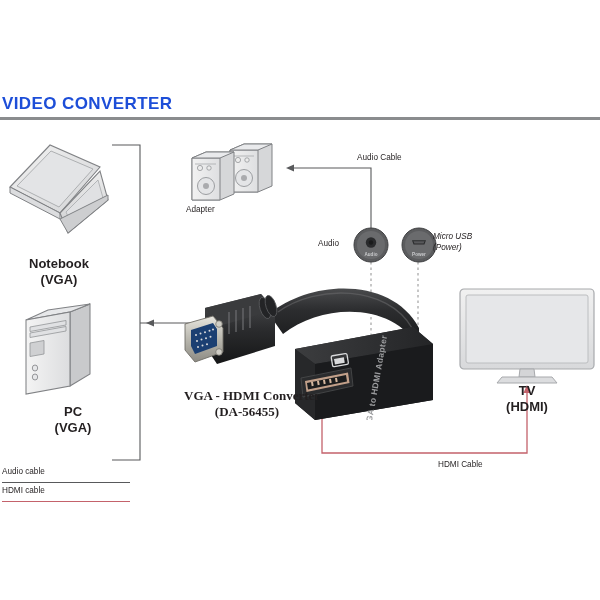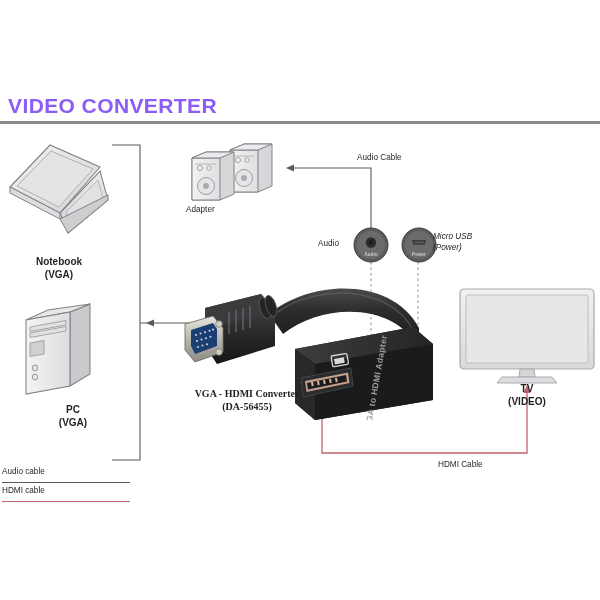--- a/index.html
+++ b/index.html
@@ -6,30 +6,30 @@
   body{
     width:600px;height:600px;position:relative;overflow:hidden;
     font-family:"Liberation Sans", sans-serif;
     color:#231f20;
   }
   #stage{position:absolute;left:0;top:0;width:600px;height:600px;}
 
   
   #title-block{position:absolute;left:0;top:95px;width:600px;}
   #page-title{
-    font-size:21px;font-weight:bold;letter-spacing:.4px;
-    color:#8b5cf6;padding-left:8px;line-height:1;
+    font-size:17px;font-weight:bold;letter-spacing:.4px;
+    color:#1d4ed8;padding-left:2px;line-height:1;
   }
   #title-rule{
     margin-top:5px;width:600px;height:2.5px;background:#8a8c8e;
   }
 
   
   .cap{
-    position:absolute;text-align:center;font-size:10px;font-weight:bold;
+    position:absolute;text-align:center;font-size:13px;font-weight:bold;
     color:#231f20;line-height:1.25;white-space:nowrap;
   }
   .lbl{
     position:absolute;font-size:8.2px;color:#231f20;
     line-height:1.25;white-space:nowrap;
   }
   .lbl.two{line-height:1.3;font-style:italic;}
 
   
   .art{position:absolute;}
@@ -294,21 +294,21 @@
     </defs>
     <rect x="2" y="2" width="134" height="80" rx="4" fill="url(#tvBez)" stroke="#a7a9ac" stroke-width="1.2"></rect>
     <rect x="8" y="8" width="122" height="68" rx="2" fill="#e6e7e9" stroke="#bcbec0" stroke-width="1"></rect>
 
     <path d="M62,82 L76,82 L77,90 L61,90 Z" fill="#d4d5d7" stroke="#a7a9ac" stroke-width="1"></path>
 
     <path d="M44,90 L94,90 L99,96 L39,96 Z" fill="#dcdddf" stroke="#a7a9ac" stroke-width="1"></path>
   </svg>
   <div class="cap" style="left:460px;top:383px;width:134px;">
     <span>TV</span><br>
-    <span>(VIDEO)</span>
+    <span>(HDMI)</span>
   </div>
 
   <div class="lbl" style="left:438px;top:460px;">HDMI Cable</div>
 
   <div id="legend">
     <div class="leg-row">
       <div class="leg-text">Audio cable</div>
       <div class="leg-line audio"></div>
     </div>
     <div class="leg-row">

